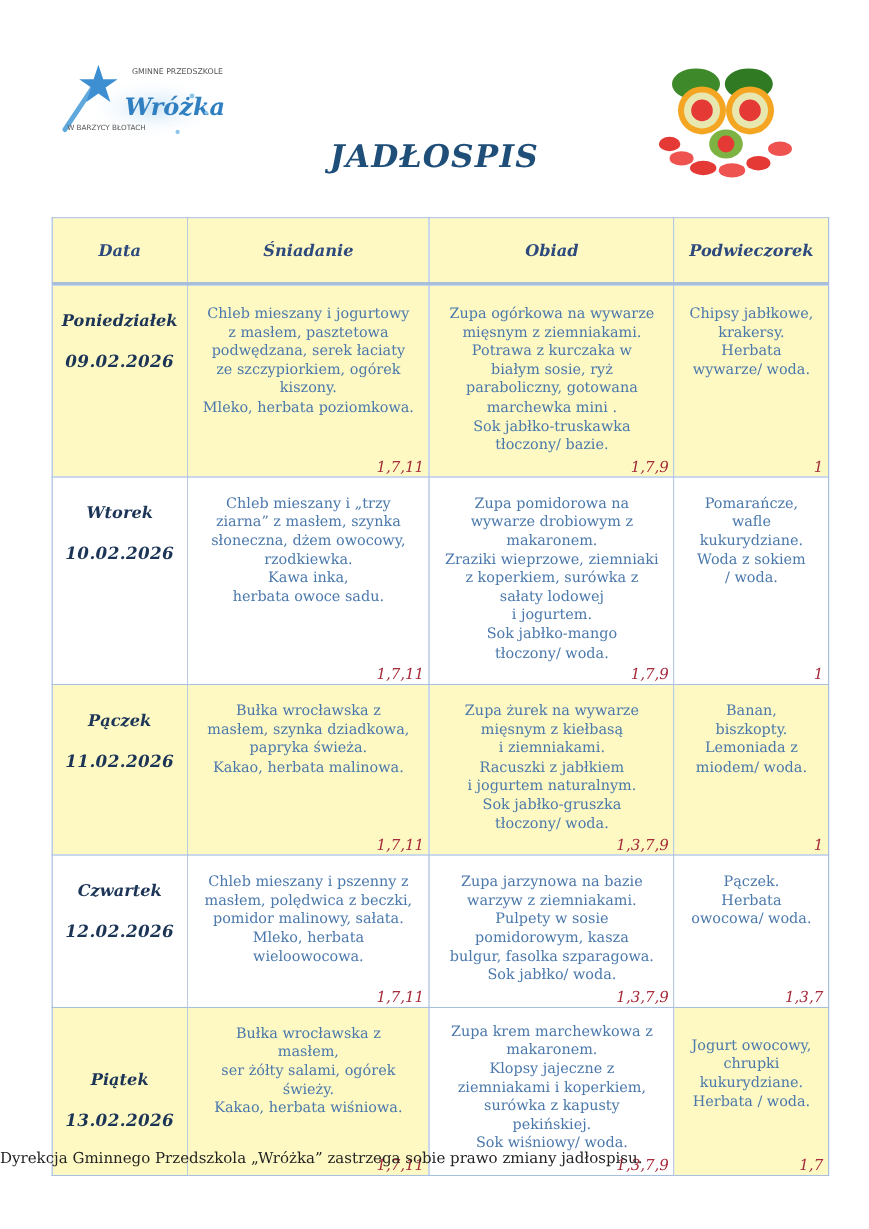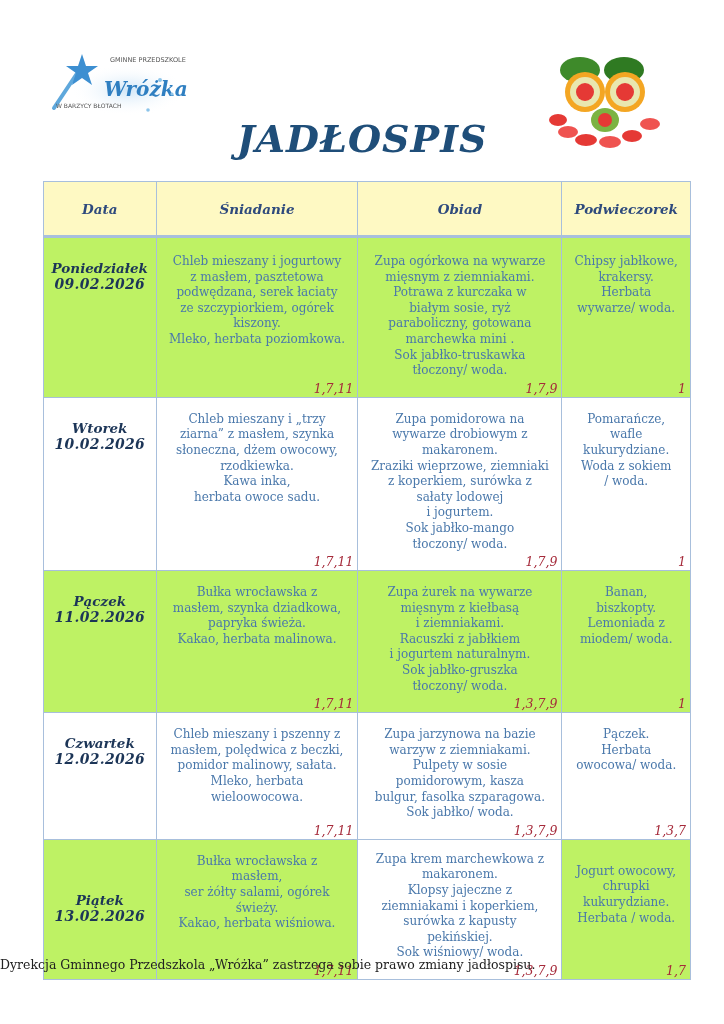--- a/index.html
+++ b/index.html
@@ -3,38 +3,38 @@
   <meta charset="utf-8">
   <style>
     html, body { margin: 0; padding: 0; background: #ffffff; }
     body { width: 724px; height: 1024px; position: relative; overflow: hidden; font-family: "DejaVu Serif", serif; }
 
     .logo { position: absolute; left: 48px; top: 46px; width: 140px; height: 76px; }
     .fruit { position: absolute; left: 540px; top: 48px; width: 134px; height: 104px; }
 
     .title { position: absolute; left: 0; width: 724px; top: 116px; text-align: center;
       font-family: "DejaVu Serif", serif; font-weight: bold; font-style: italic;
-      font-size: 38px; color: #1f4e79; letter-spacing: 1px; }
+      font-size: 26px; color: #1f4e79; letter-spacing: 1px; }
 
     table.menu { position: absolute; left: 43px; top: 181px; width: 648px; border-collapse: collapse; table-layout: fixed; }
     table.menu td, table.menu th { border: 1px solid #a8bfdc; padding: 0; vertical-align: top; position: relative; }
     table.menu th { height: 53px; vertical-align: middle; font-family: "DejaVu Serif", serif; font-style: italic;
       font-weight: bold; font-size: 13.5px; color: #2e4a7d; background: #fef9c3; }
     table.menu thead tr { border-bottom: 3px solid #a8bfdc; }
     .col-date { width: 112px; }
     .col-b { width: 201px; }
     .col-o { width: 203px; }
     .col-p { width: 128px; }
 
-    .shade { background: #bef264; }
+    .shade { background: #fef9c3; }
     .white { background: #ffffff; }
 
     .daycell { text-align: center; font-family: "DejaVu Serif", serif; font-weight: bold; font-style: italic; color: #1c3557; }
     .dayname { display: block; font-size: 13.5px; margin-top: 22px; }
-    .daydate { display: block; font-size: 14px; letter-spacing: 0.3px; }
+    .daydate { display: block; font-size: 14px; margin-top: 18px; letter-spacing: 0.3px; }
 
     .meal { text-align: center; font-family: "DejaVu Serif", serif; font-size: 12px;
       line-height: 15.6px; color: #4a78ab; padding: 14px 4px 18px 4px; white-space: pre-line; }
     .allergen { position: absolute; right: 4px; bottom: 1px; font-family: "DejaVu Serif", serif; font-style: italic;
       font-size: 12.5px; color: #a52a3a; }
 
     .footer { position: absolute; left: 0; width: 724px; top: 957px; text-align: left;
       font-family: "DejaVu Serif", serif; font-size: 12.5px; color: #222222; }
   </style>
 </head>
@@ -115,21 +115,21 @@
         <span class="allergen">1,7,11</span>
       </td>
       <td class="shade">
         <div class="meal" style="padding-top:16px">Zupa ogórkowa na wywarze
 mięsnym z ziemniakami.
 Potrawa z kurczaka w
 białym sosie, ryż
 paraboliczny, gotowana
 marchewka mini .
 Sok jabłko-truskawka
-tłoczony/ woda.</div>
+tłoczony/ bazie.</div>
         <span class="allergen">1,7,9</span>
       </td>
       <td class="shade">
         <div class="meal" style="padding-top:16px">Chipsy jabłkowe,
 krakersy.
 Herbata
 wywarze/ woda.</div>
         <span class="allergen">1</span>
       </td>
     </tr>

